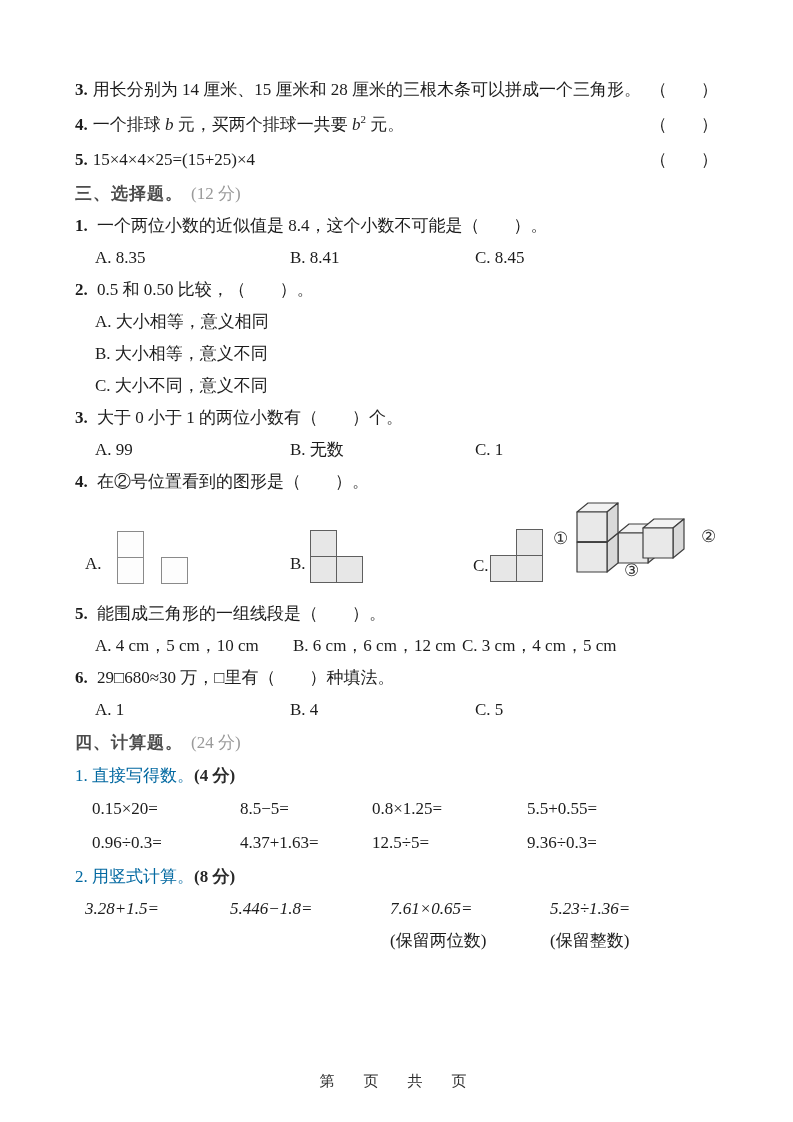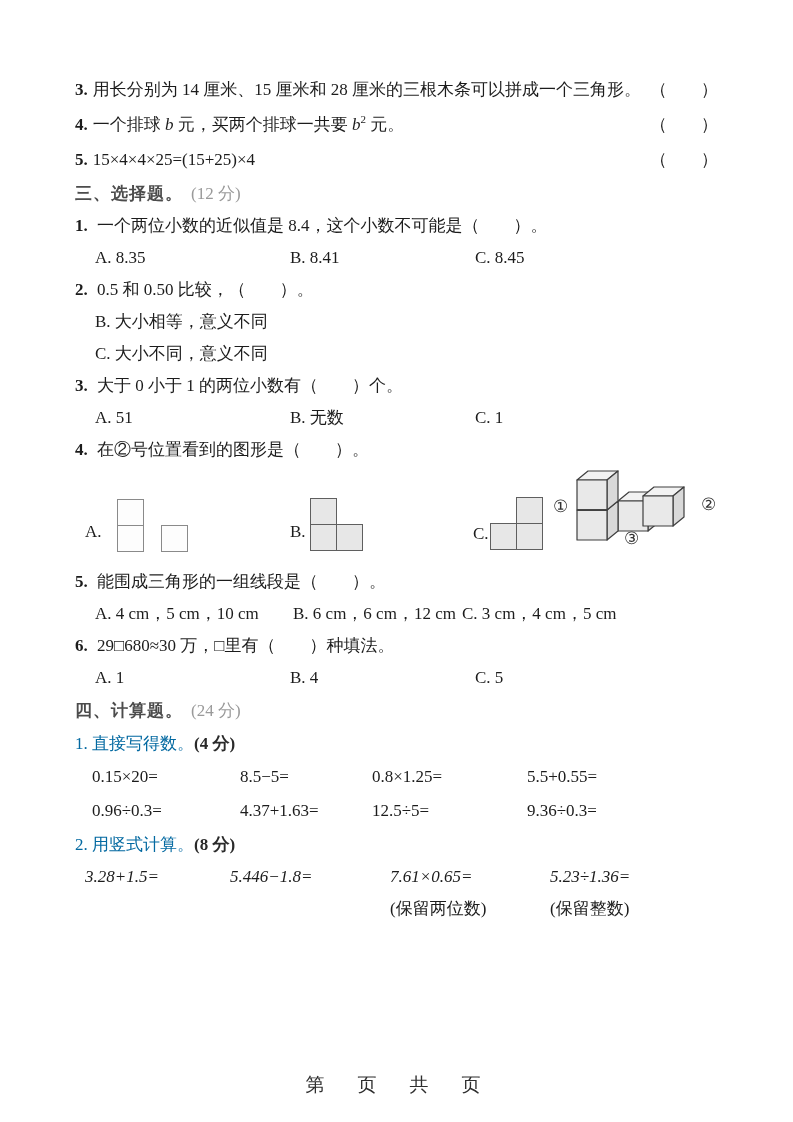--- a/index.html
+++ b/index.html
@@ -73,21 +73,21 @@
   .circ3 { left: 549px; top: 62px; }
   .cube-group { position: absolute; left: 500px; top: 0; }
   .cube-single { position: absolute; left: 566px; top: 14px; }
 
   .footer {
     position: absolute;
     left: 0; right: 0;
     top: 1072px;
     text-align: center;
     font-family: "Liberation Sans", "DejaVu Sans", sans-serif;
-    font-size: 19px;
+    font-size: 15px;
     letter-spacing: 7px;
     color: #2e2e2e;
   }
 </style>
 </head>
 <body>
 
 <div class="page">
   <div class="content">
 
@@ -119,32 +119,35 @@
       <span class="ch pos-a">A. 8.35</span>
       <span class="ch pos-b">B. 8.41</span>
       <span class="ch pos-c">C. 8.45</span>
     </div>
 
     <div class="line qline">
       <span class="qnum">2.</span>
       <span class="qtext">0.5 和 0.50 比较，（　　）。</span>
     </div>
     <div class="line choices">
+      <span class="ch pos-a">A. 大小相等，意义相同</span>
+    </div>
+    <div class="line choices">
       <span class="ch pos-a">B. 大小相等，意义不同</span>
     </div>
     <div class="line choices">
       <span class="ch pos-a">C. 大小不同，意义不同</span>
     </div>
 
     <div class="line qline">
       <span class="qnum">3.</span>
       <span class="qtext">大于 0 小于 1 的两位小数有（　　）个。</span>
     </div>
     <div class="line choices">
-      <span class="ch pos-a">A. 51</span>
+      <span class="ch pos-a">A. 99</span>
       <span class="ch pos-b">B. 无数</span>
       <span class="ch pos-c">C. 1</span>
     </div>
 
     <div class="line qline">
       <span class="qnum">4.</span>
       <span class="qtext">在②号位置看到的图形是（　　）。</span>
     </div>
 
     <div class="figure-block">

